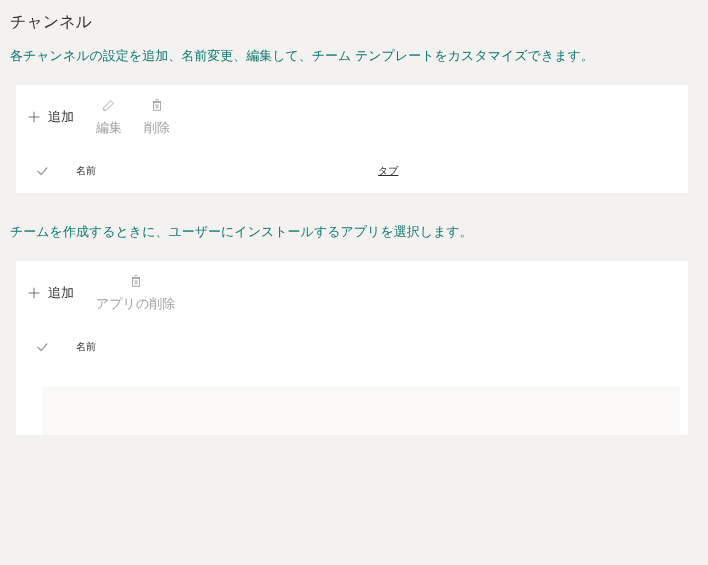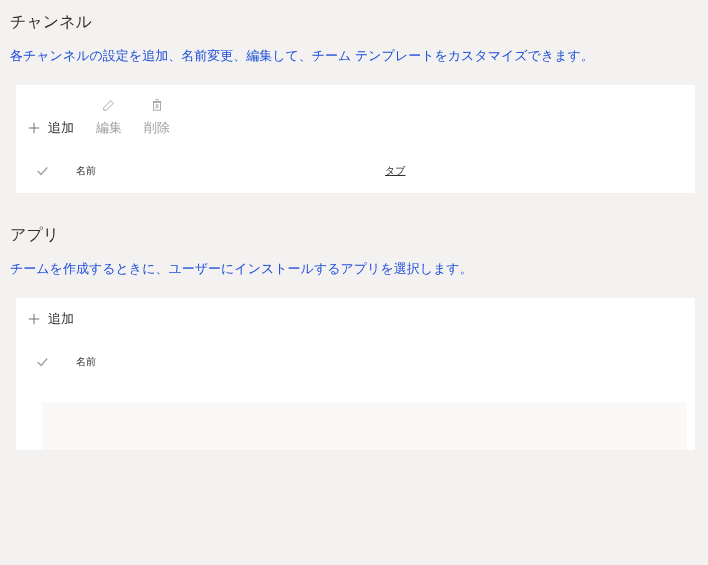--- a/index.html
+++ b/index.html
@@ -8,40 +8,40 @@
       box-sizing: border-box;
     }
     body {
       font-family: "Segoe UI", "Yu Gothic UI", Meiryo, sans-serif;
       background: #f3f2f1;
       color: #323130;
       font-size: 14px;
       width: 708px;
     }
     .section {
-      padding: 10px 13px 20px 10px;
+      padding: 10px 20px 20px 10px;
     }
     .section-title {
       font-size: 16px;
       font-weight: 400;
       color: #323130;
       padding: 2px 0 14px 0;
     }
     .section-desc {
       font-size: 13px;
-      color: #1d4ed8;
+      color: #0f766e;
       padding-bottom: 20px;
     }
     .panel {
       background: #ffffff;
       margin-left: 6px;
     }
     .toolbar {
       display: flex;
-      align-items: flex-end;
+      align-items: center;
       padding: 12px 10px;
       gap: 22px;
     }
     .tool-btn {
       display: flex;
       align-items: center;
       gap: 6px;
       border: none;
       background: transparent;
       cursor: pointer;
@@ -155,34 +155,45 @@
         </span>
       </div>
       <div class="col-name">名前</div>
       <div class="col-tab">タブ</div>
     </div>
 
   </div>
 </div>
 
 <div class="section">
-  <h2 class="section-title">アプリ</h2>
   <div class="section-desc">チームを作成するときに、ユーザーにインストールするアプリを選択します。</div>
 
   <div class="panel">
     <div class="toolbar">
       <button class="tool-btn">
         <span class="icon">
           <svg viewBox="0 0 16 16">
               <line x1="8" y1="2" x2="8" y2="14" stroke="#605e5c" stroke-width="1"></line>
               <line x1="2" y1="8" x2="14" y2="8" stroke="#605e5c" stroke-width="1"></line>
             </svg>
         </span>
         <span>追加</span>
       </button>
+      <button class="tool-btn disabled">
+        <span class="icon">
+          <svg viewBox="0 0 16 16">
+              <rect x="4" y="5" width="8" height="9" stroke="#a19f9d" stroke-width="1" fill="none"></rect>
+              <line x1="3" y1="4" x2="13" y2="4" stroke="#a19f9d" stroke-width="1"></line>
+              <line x1="6" y1="2" x2="10" y2="2" stroke="#a19f9d" stroke-width="1"></line>
+              <line x1="7" y1="7" x2="7" y2="12" stroke="#a19f9d" stroke-width="1"></line>
+              <line x1="9" y1="7" x2="9" y2="12" stroke="#a19f9d" stroke-width="1"></line>
+            </svg>
+        </span>
+        <span>アプリの削除</span>
+      </button>
     </div>
 
     <div class="table-header">
       <div class="col-check">
         <span class="icon check-icon">
           <svg viewBox="0 0 16 16">
               <polyline points="3,8 7,12 14,4"></polyline>
             </svg>
         </span>
       </div>

